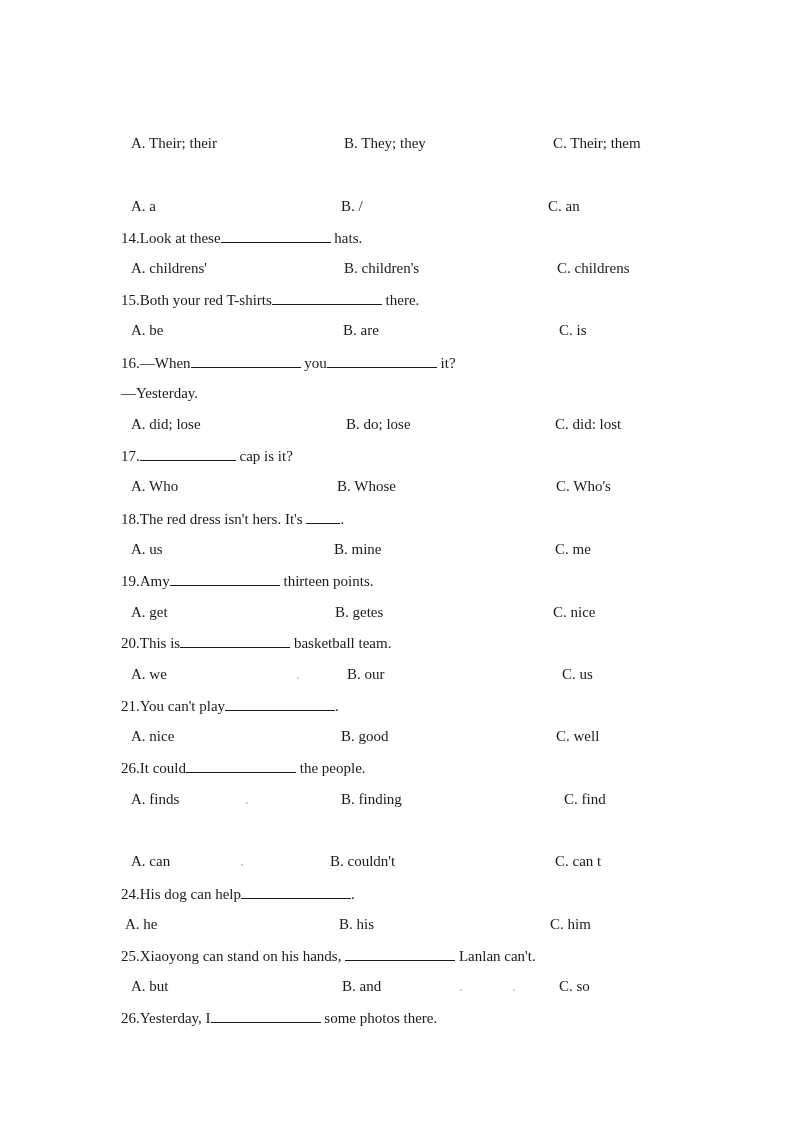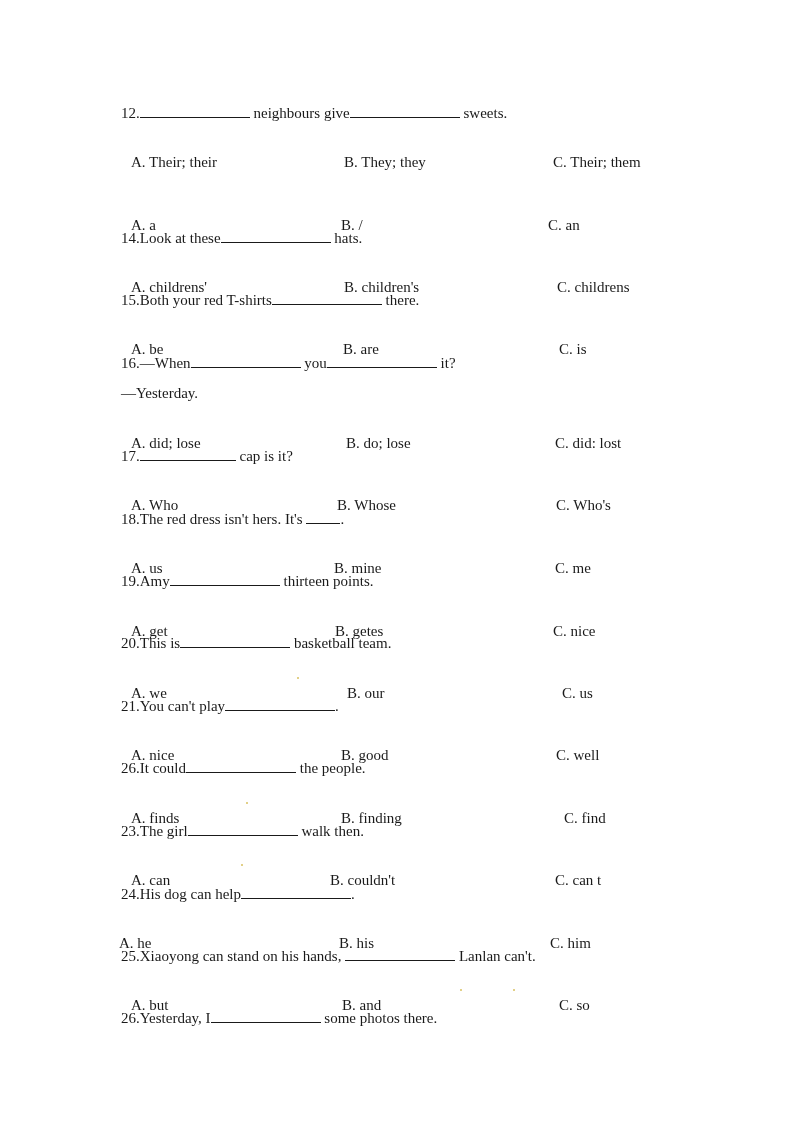--- a/index.html
+++ b/index.html
@@ -1,32 +1,31 @@
 <!DOCTYPE html>
 <html><head>
   <meta charset="utf-8">
   <style>
     html, body { margin: 0; padding: 0; background: #ffffff; }
     body { width: 793px; height: 1122px; position: relative; overflow: hidden;
            font-family: "Liberation Serif", "DejaVu Serif", serif; color: #1a1a1a; font-size: 15px; }
     .page { position: absolute; left: 0; top: 0; width: 793px; height: 1122px; }
     .line { position: absolute; left: 121px; white-space: pre; line-height: 18px; }
-    .opt { position: absolute; white-space: pre; line-height: 18px; margin-top: 19px; }
+    .opt { position: absolute; white-space: pre; line-height: 18px; }
     .blank { display: inline-block; border-bottom: 1px solid #1a1a1a; height: 14px; vertical-align: baseline; }
     .b14 { width: 110px; }
     .b12 { width: 96px; }
     .b5 { width: 34px; }
     .dot { position: absolute; width: 2px; height: 2px; background: #d8c060; border-radius: 1px; }
   </style>
 </head>
 <body>
 
 <div class="page">
 
-  <div class="line" style="top:103px"><span>12.</span><span class="blank b14"></span><span> neighbours give</span><span class="blank b14"></span><span> sweets.</span></div>
   <div class="opt" style="top:134px;left:131px">A. Their; their</div>
   <div class="opt" style="top:134px;left:344px">B. They; they</div>
   <div class="opt" style="top:134px;left:553px">C. Their; them</div>
 
   <div class="opt" style="top:197px;left:131px">A. a</div>
   <div class="opt" style="top:197px;left:341px">B. /</div>
   <div class="opt" style="top:197px;left:548px">C. an</div>
 
   <div class="line" style="top:228px"><span>14.</span><span>Look at these</span><span class="blank b14"></span><span> hats.</span></div>
   <div class="opt" style="top:259px;left:131px">A. childrens'</div>
@@ -69,28 +68,27 @@
   <div class="opt" style="top:727px;left:131px">A. nice</div>
   <div class="opt" style="top:727px;left:341px">B. good</div>
   <div class="opt" style="top:727px;left:556px">C. well</div>
 
   <div class="line" style="top:758px"><span>26.</span><span>It could</span><span class="blank b14"></span><span> the people.</span></div>
   <div class="opt" style="top:790px;left:131px">A. finds</div>
   <div class="dot" style="top:802px;left:246px"></div>
   <div class="opt" style="top:790px;left:341px">B. finding</div>
   <div class="opt" style="top:790px;left:564px">C. find</div>
 
-  <div class="line" style="top:821px"><span>23.</span><span>The girl</span><span class="blank b14"></span><span> walk then.</span></div>
   <div class="opt" style="top:852px;left:131px">A. can</div>
   <div class="dot" style="top:864px;left:241px"></div>
   <div class="opt" style="top:852px;left:330px">B. couldn't</div>
   <div class="opt" style="top:852px;left:555px">C. can t</div>
 
   <div class="line" style="top:884px"><span>24.</span><span>His dog can help</span><span class="blank b14"></span><span>.</span></div>
-  <div class="opt" style="top:915px;left:119px">A. he</div>
+  <div class="opt" style="top:915px;left:125px">A. he</div>
   <div class="opt" style="top:915px;left:339px">B. his</div>
   <div class="opt" style="top:915px;left:550px">C. him</div>
 
   <div class="line" style="top:946px"><span>25.</span><span>Xiaoyong can stand on his hands, </span><span class="blank b14"></span><span> Lanlan can't.</span></div>
   <div class="opt" style="top:977px;left:131px">A. but</div>
   <div class="opt" style="top:977px;left:342px">B. and</div>
   <div class="dot" style="top:989px;left:460px"></div>
   <div class="dot" style="top:989px;left:513px"></div>
   <div class="opt" style="top:977px;left:559px">C. so</div>
 

